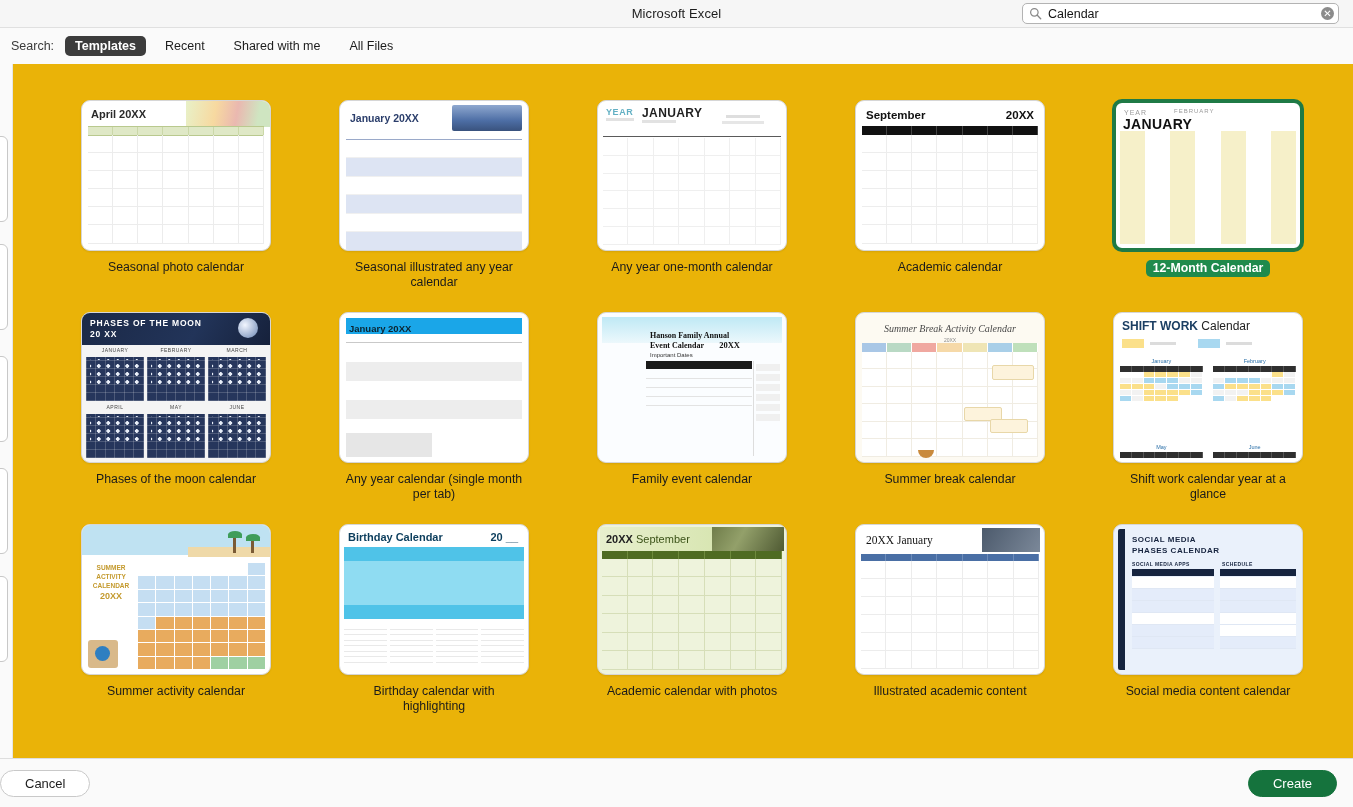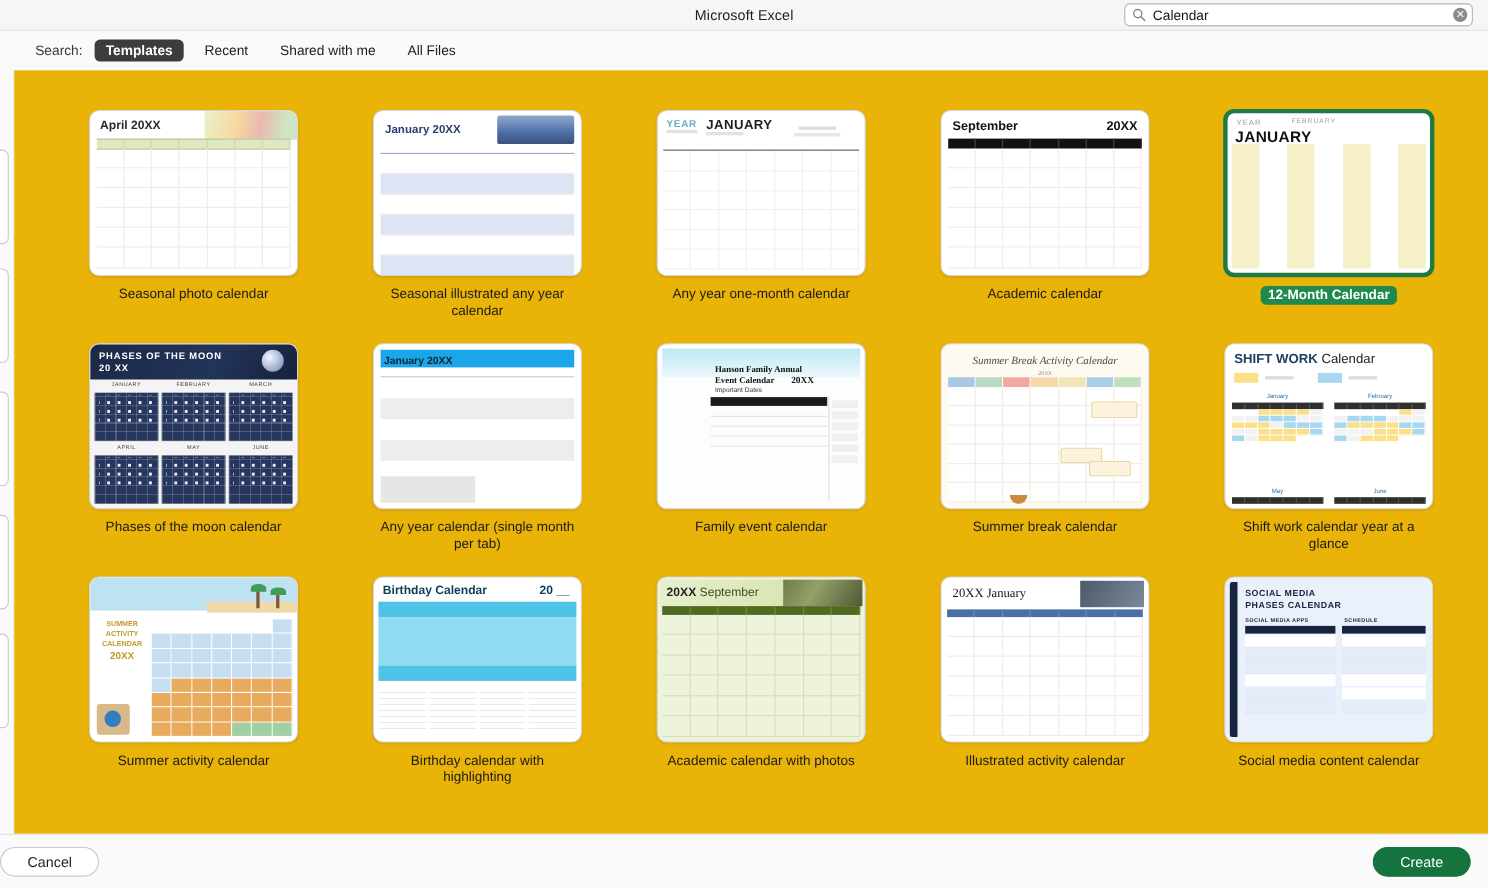--- a/index.html
+++ b/index.html
@@ -32,21 +32,21 @@
   }
   .clear-btn {
     width: 13px; height: 13px; border-radius: 50%; background: #8b8b8b;
     color: #fff; font-size: 10px; line-height: 13px; text-align: center;
     flex: 0 0 13px; font-family: "Liberation Sans", sans-serif;
   }
 
   
   .scopebar {
     height: 36px; background: #fafafa; border-bottom: 1px solid #e3e3e3;
-    display: flex; align-items: center; padding-left: 32px; gap: 9px;
+    display: flex; align-items: center; padding-left: 11px; gap: 9px;
   }
   .scope-label { font-size: 12.5px; color: #3a3a3a; margin-right: 2px; }
   .scope-tab {
     font-size: 12.5px; color: #1c1c1c; padding: 3px 10px; border-radius: 5px;
     white-space: nowrap;
   }
   .scope-tab.active { background: #3c3c3c; color: #ffffff; font-weight: bold; }
 
   
   .edge-strip {
@@ -1215,21 +1215,21 @@
                   <i class="cellbox"></i>
                   <i class="cellbox"></i>
                   <i class="cellbox"></i>
                   <i class="cellbox"></i>
                   <i class="cellbox"></i>
                   <i class="cellbox"></i>
                 </div>
             </div>
           </div>
         </div>
-        <div class="caption">Illustrated activity calendar</div>
+        <div class="caption">Illustrated academic content</div>
       </div>
 
       <div class="cell">
         <div class="thumb-wrap">
           <div class="thumb t15">
             <div class="bar"></div>
             <div class="tt">SOCIAL MEDIA</div>
             <div class="tt2">PHASES CALENDAR</div>
             <div class="l1">SOCIAL MEDIA APPS</div>
             <div class="l2">SCHEDULE</div>

